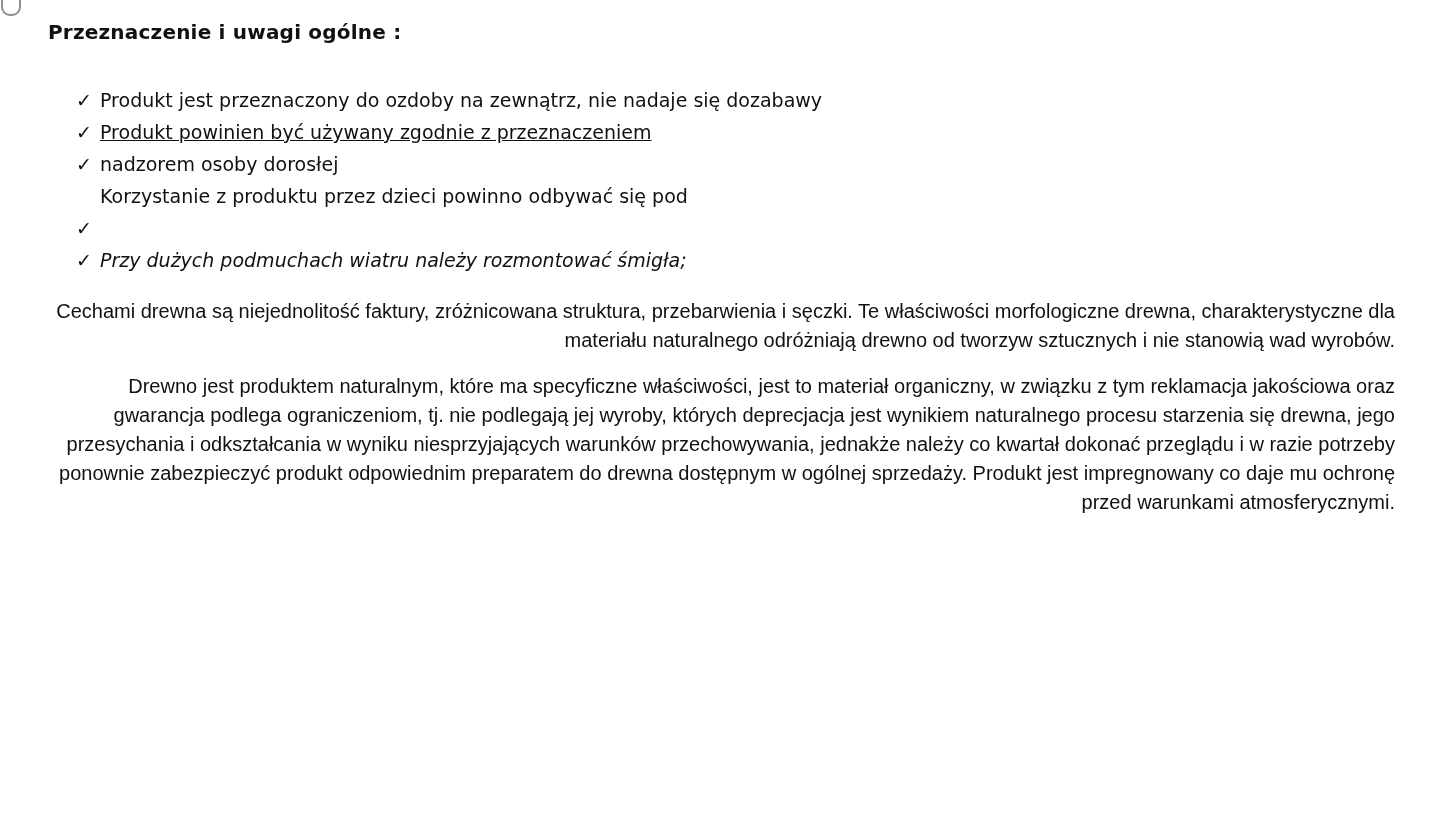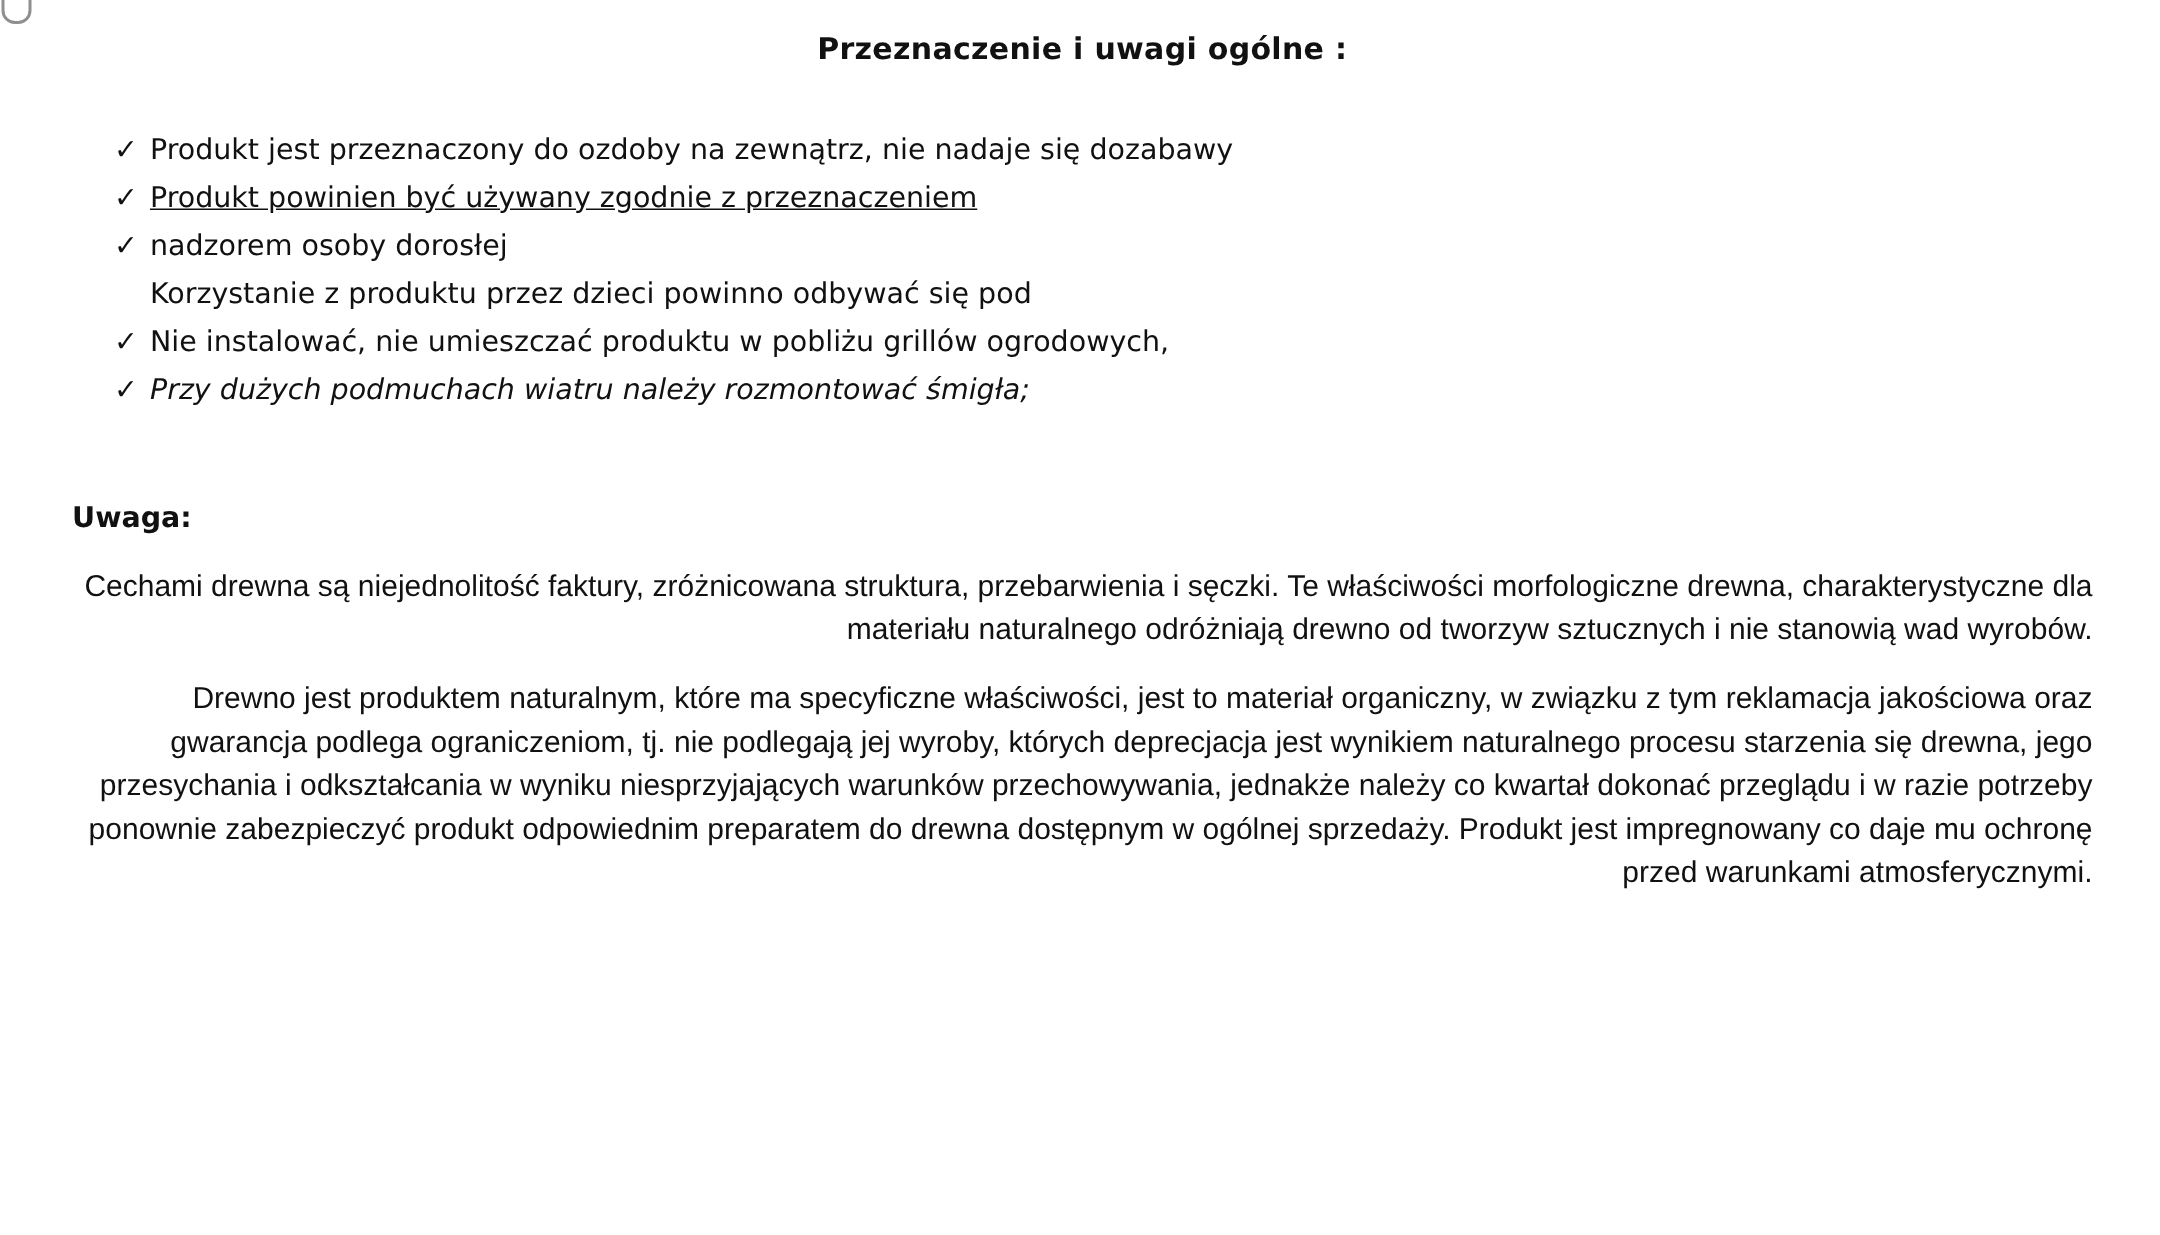--- a/index.html
+++ b/index.html
@@ -29,21 +29,20 @@
   }
   .comic {
     font-family: "DejaVu Sans", "Liberation Sans", sans-serif;
   }
   .doc-heading {
     margin: 20px 0 0 0;
     font-size: 20px;
     line-height: 24px;
     font-weight: bold;
     letter-spacing: 0.2px;
-    text-align: center;
   }
   .check-list {
     margin-top: 40px;
     padding-left: 28px;
   }
   .check-item {
     display: flex;
     align-items: flex-start;
     font-size: 19px;
     line-height: 32px;
@@ -107,33 +106,31 @@
       <span class="check-marker">✓</span>
       <span class="check-lines" style="display: flex; flex-direction: column;">
         <span class="check-line">nadzorem osoby dorosłej</span>
         <span class="check-line">Korzystanie z produktu przez dzieci powinno odbywać się pod</span>
       </span>
     </div>
 
     <div class="check-item">
       <span class="check-marker">✓</span>
       <span class="check-lines" style="display: flex; flex-direction: column;">
-        <span class="check-line">Nie instalować, nie umieszczać produktu w pobliżu grillów ogrodowych,</span>
       </span>
     </div>
 
     <div class="check-item">
       <span class="check-marker">✓</span>
       <span class="check-lines" style="display: flex; flex-direction: column; font-style: italic;">
         <span class="check-line">Przy dużych podmuchach wiatru należy rozmontować śmigła;</span>
       </span>
     </div>
 
   </div>
 
-  <h2 class="comic note-heading">Uwaga:</h2>
 
   <div class="note-paragraphs">
     <p class="note-paragraph">Cechami drewna są niejednolitość faktury, zróżnicowana struktura, przebarwienia i sęczki. Te właściwości morfologiczne drewna, charakterystyczne dla materiału naturalnego odróżniają drewno od tworzyw sztucznych i nie stanowią wad wyrobów.</p>
     <p class="note-paragraph">Drewno jest produktem naturalnym, które ma specyficzne właściwości, jest to materiał organiczny, w związku z tym reklamacja jakościowa oraz gwarancja podlega ograniczeniom, tj. nie podlegają jej wyroby, których deprecjacja jest wynikiem naturalnego procesu starzenia się drewna, jego przesychania i odkształcania w wyniku niesprzyjających warunków przechowywania, jednakże należy co kwartał dokonać przeglądu i w razie potrzeby ponownie zabezpieczyć produkt odpowiednim preparatem do drewna dostępnym w ogólnej sprzedaży. Produkt jest impregnowany co daje mu ochronę przed warunkami atmosferycznymi.</p>
   </div>
 
 </div>
 
 </body></html>

